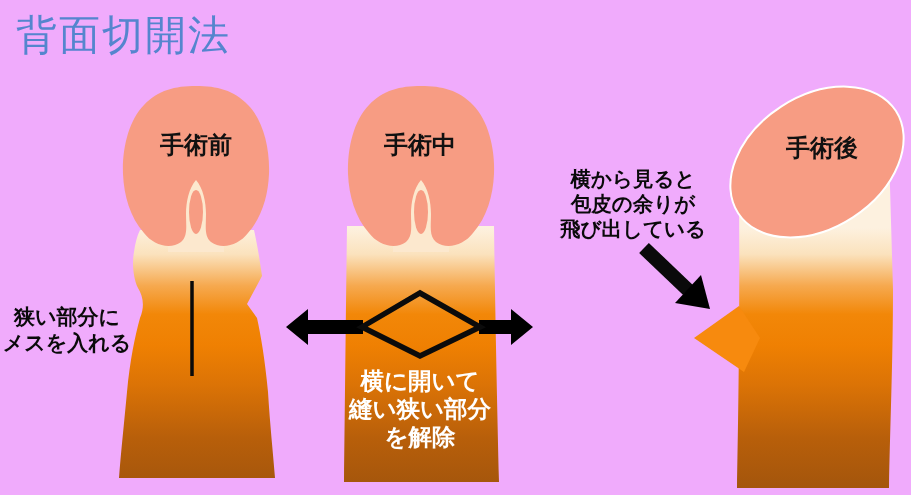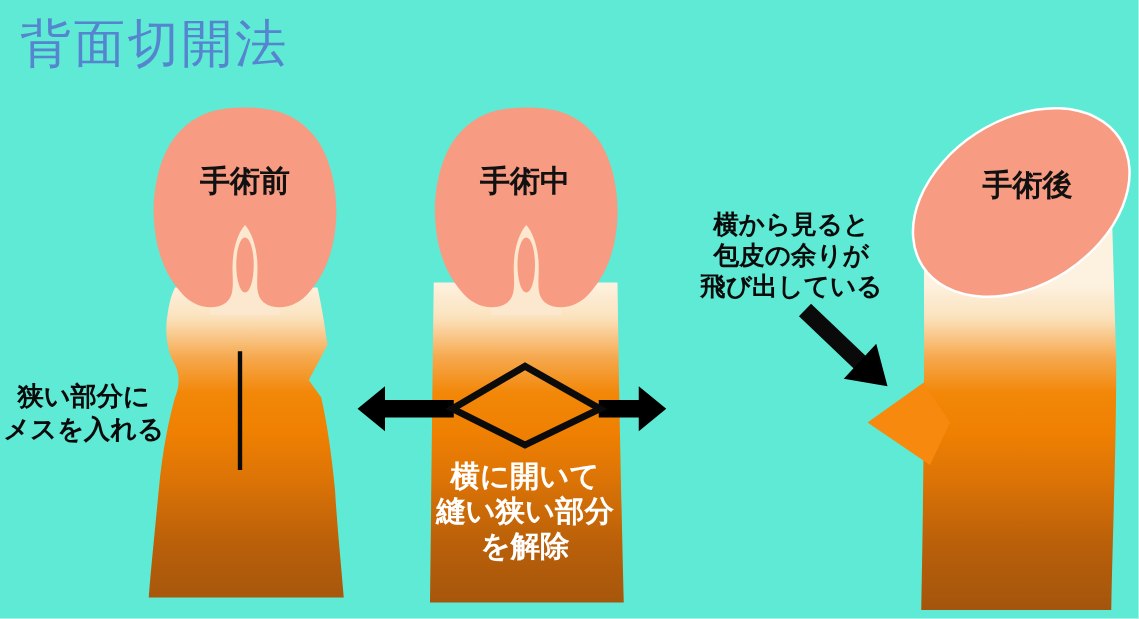--- a/index.html
+++ b/index.html
@@ -1,16 +1,16 @@
 <!DOCTYPE html>
 <html><head>
 <meta charset="utf-8">
 <style>
   html,body{margin:0;padding:0;background:#ffffff;}
-  .stage{position:relative;width:911px;height:495px;background:#5eead4;overflow:hidden;}
+  .stage{position:relative;width:911px;height:495px;background:#f0abfc;overflow:hidden;}
   svg{display:block;}
   .jp{font-family:"DejaVu Sans","Liberation Sans",sans-serif;}
   .title-text{font-family:"DejaVu Serif","Liberation Serif",serif;font-size:41px;letter-spacing:2px;font-weight:400;}
   .fig-label{font-size:24px;font-weight:600;fill:#111111;}
   .note{font-size:21px;font-weight:700;fill:#0a0a0a;}
   .note-sm{font-size:20.5px;font-weight:700;fill:#0a0a0a;}
   .open-note{font-size:23.5px;font-weight:700;}
 </style>
 </head>
 <body>

